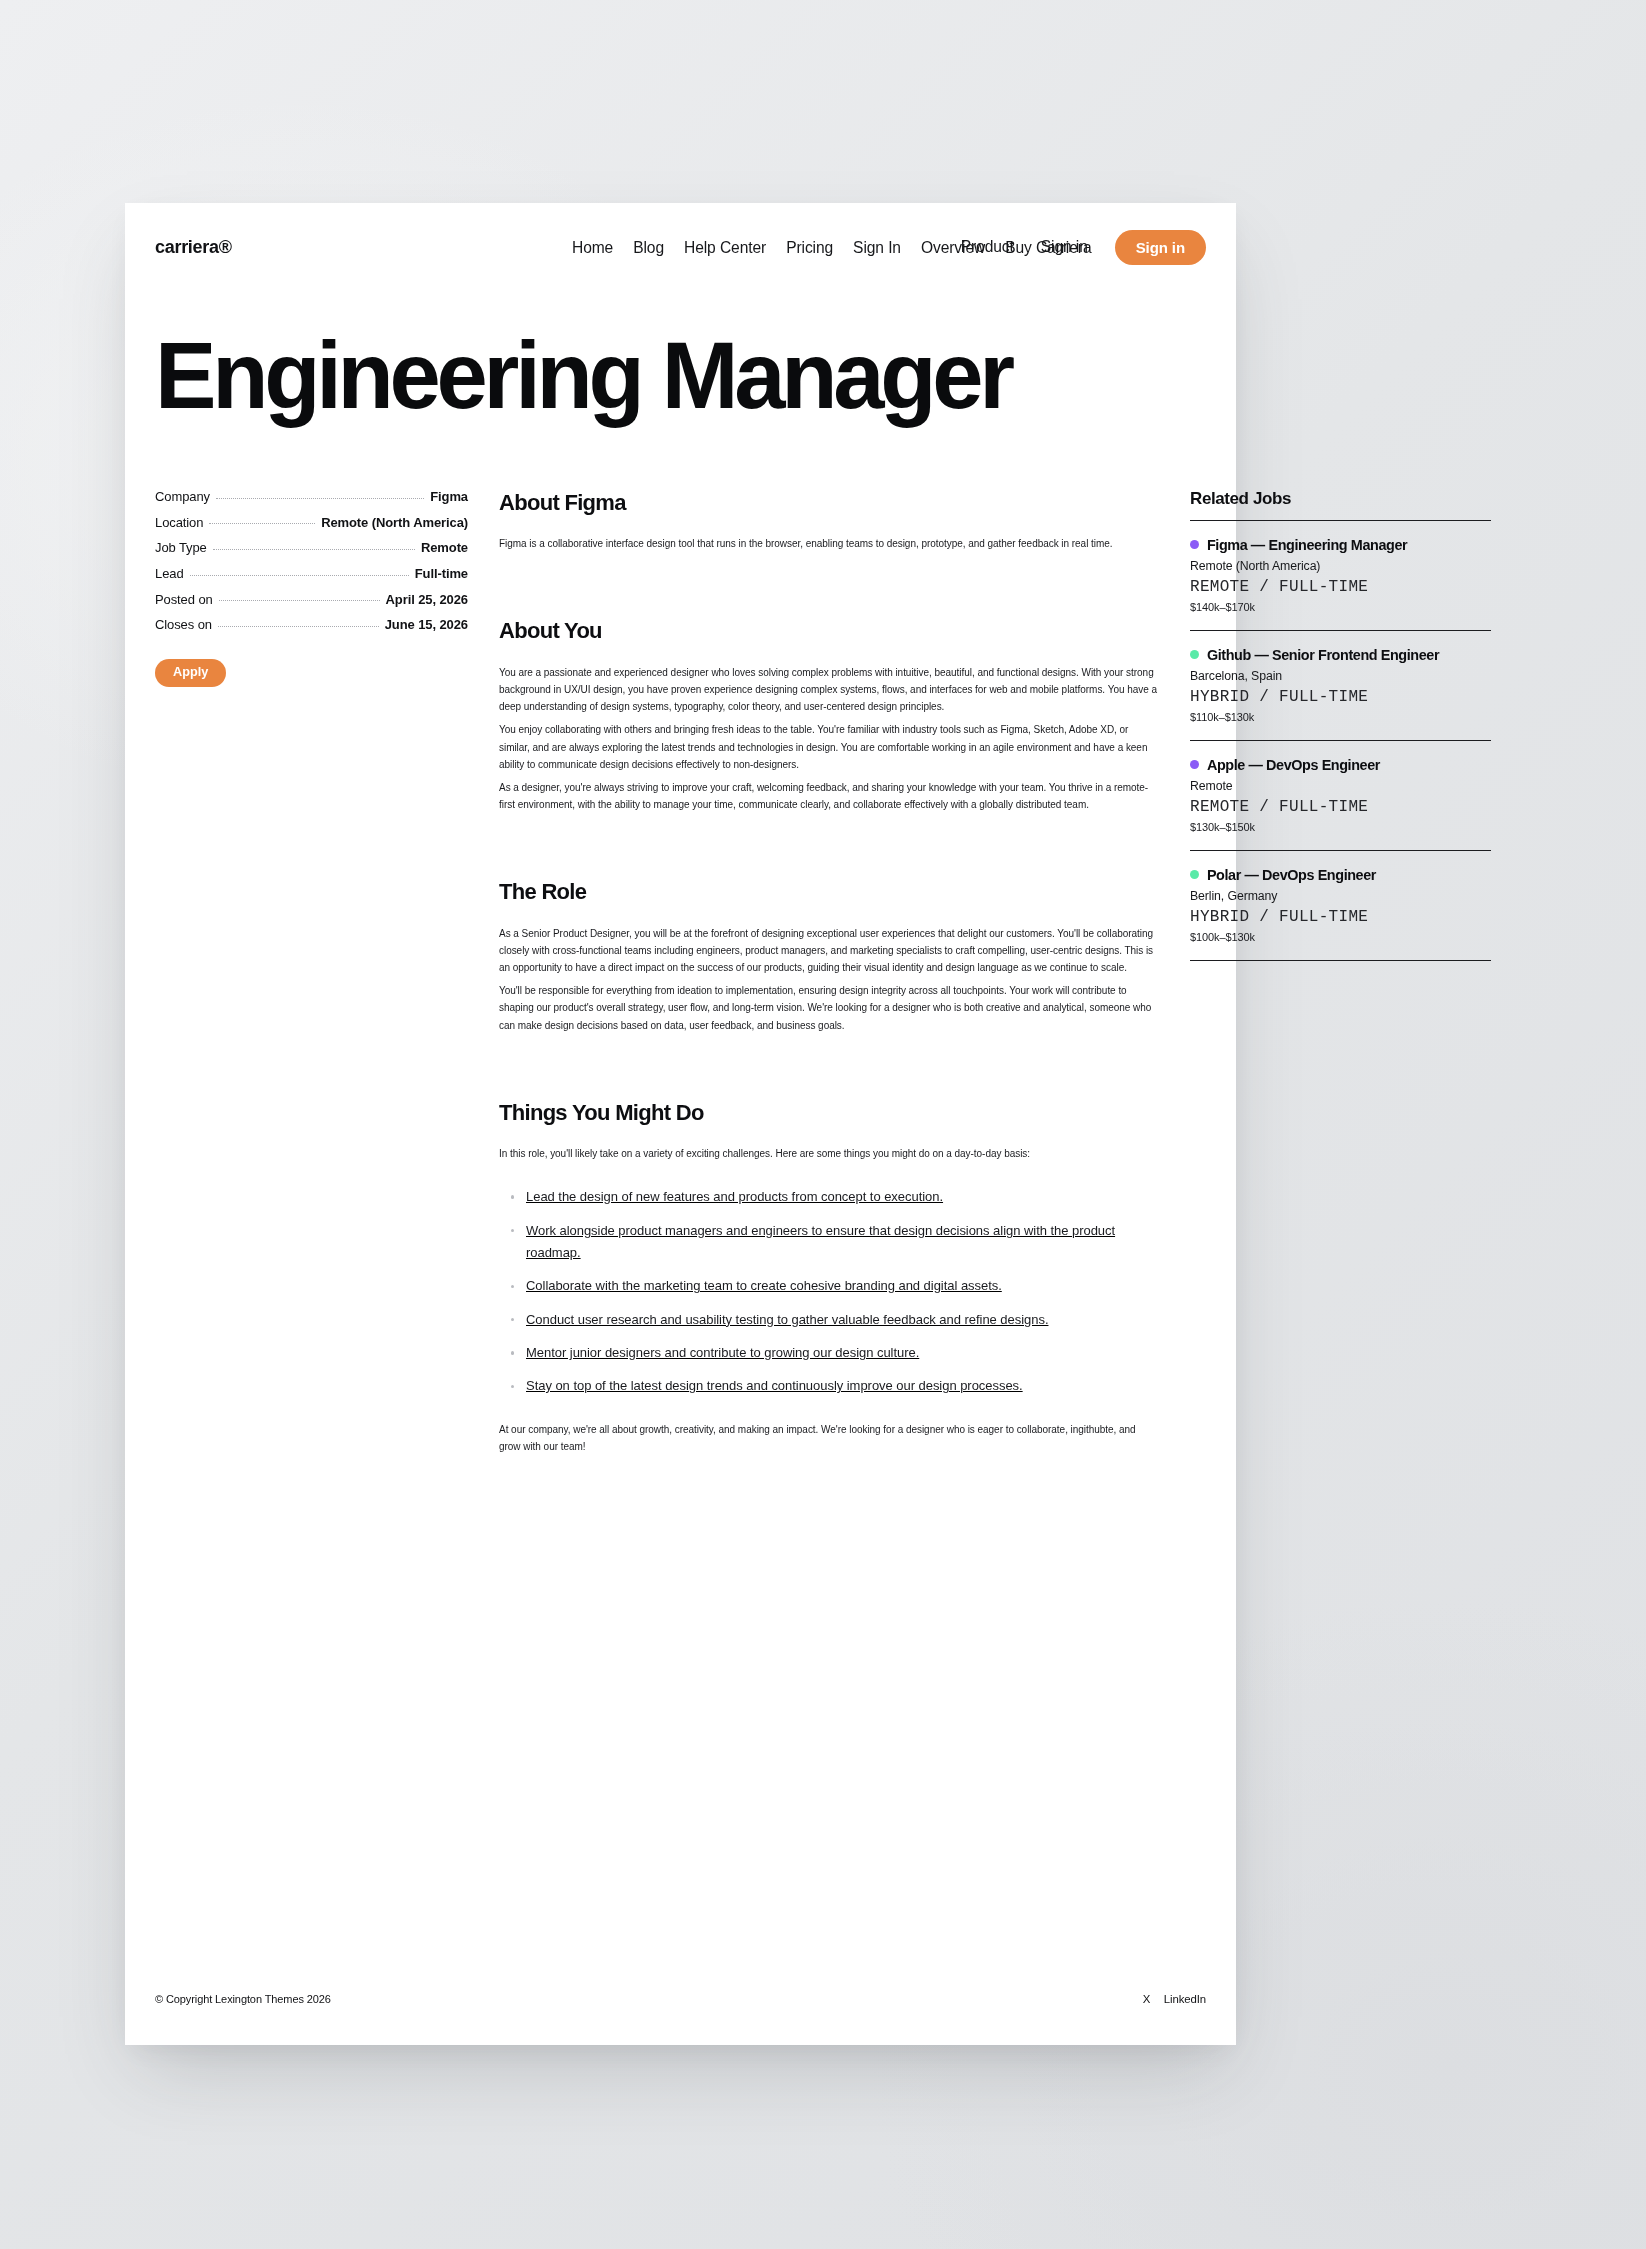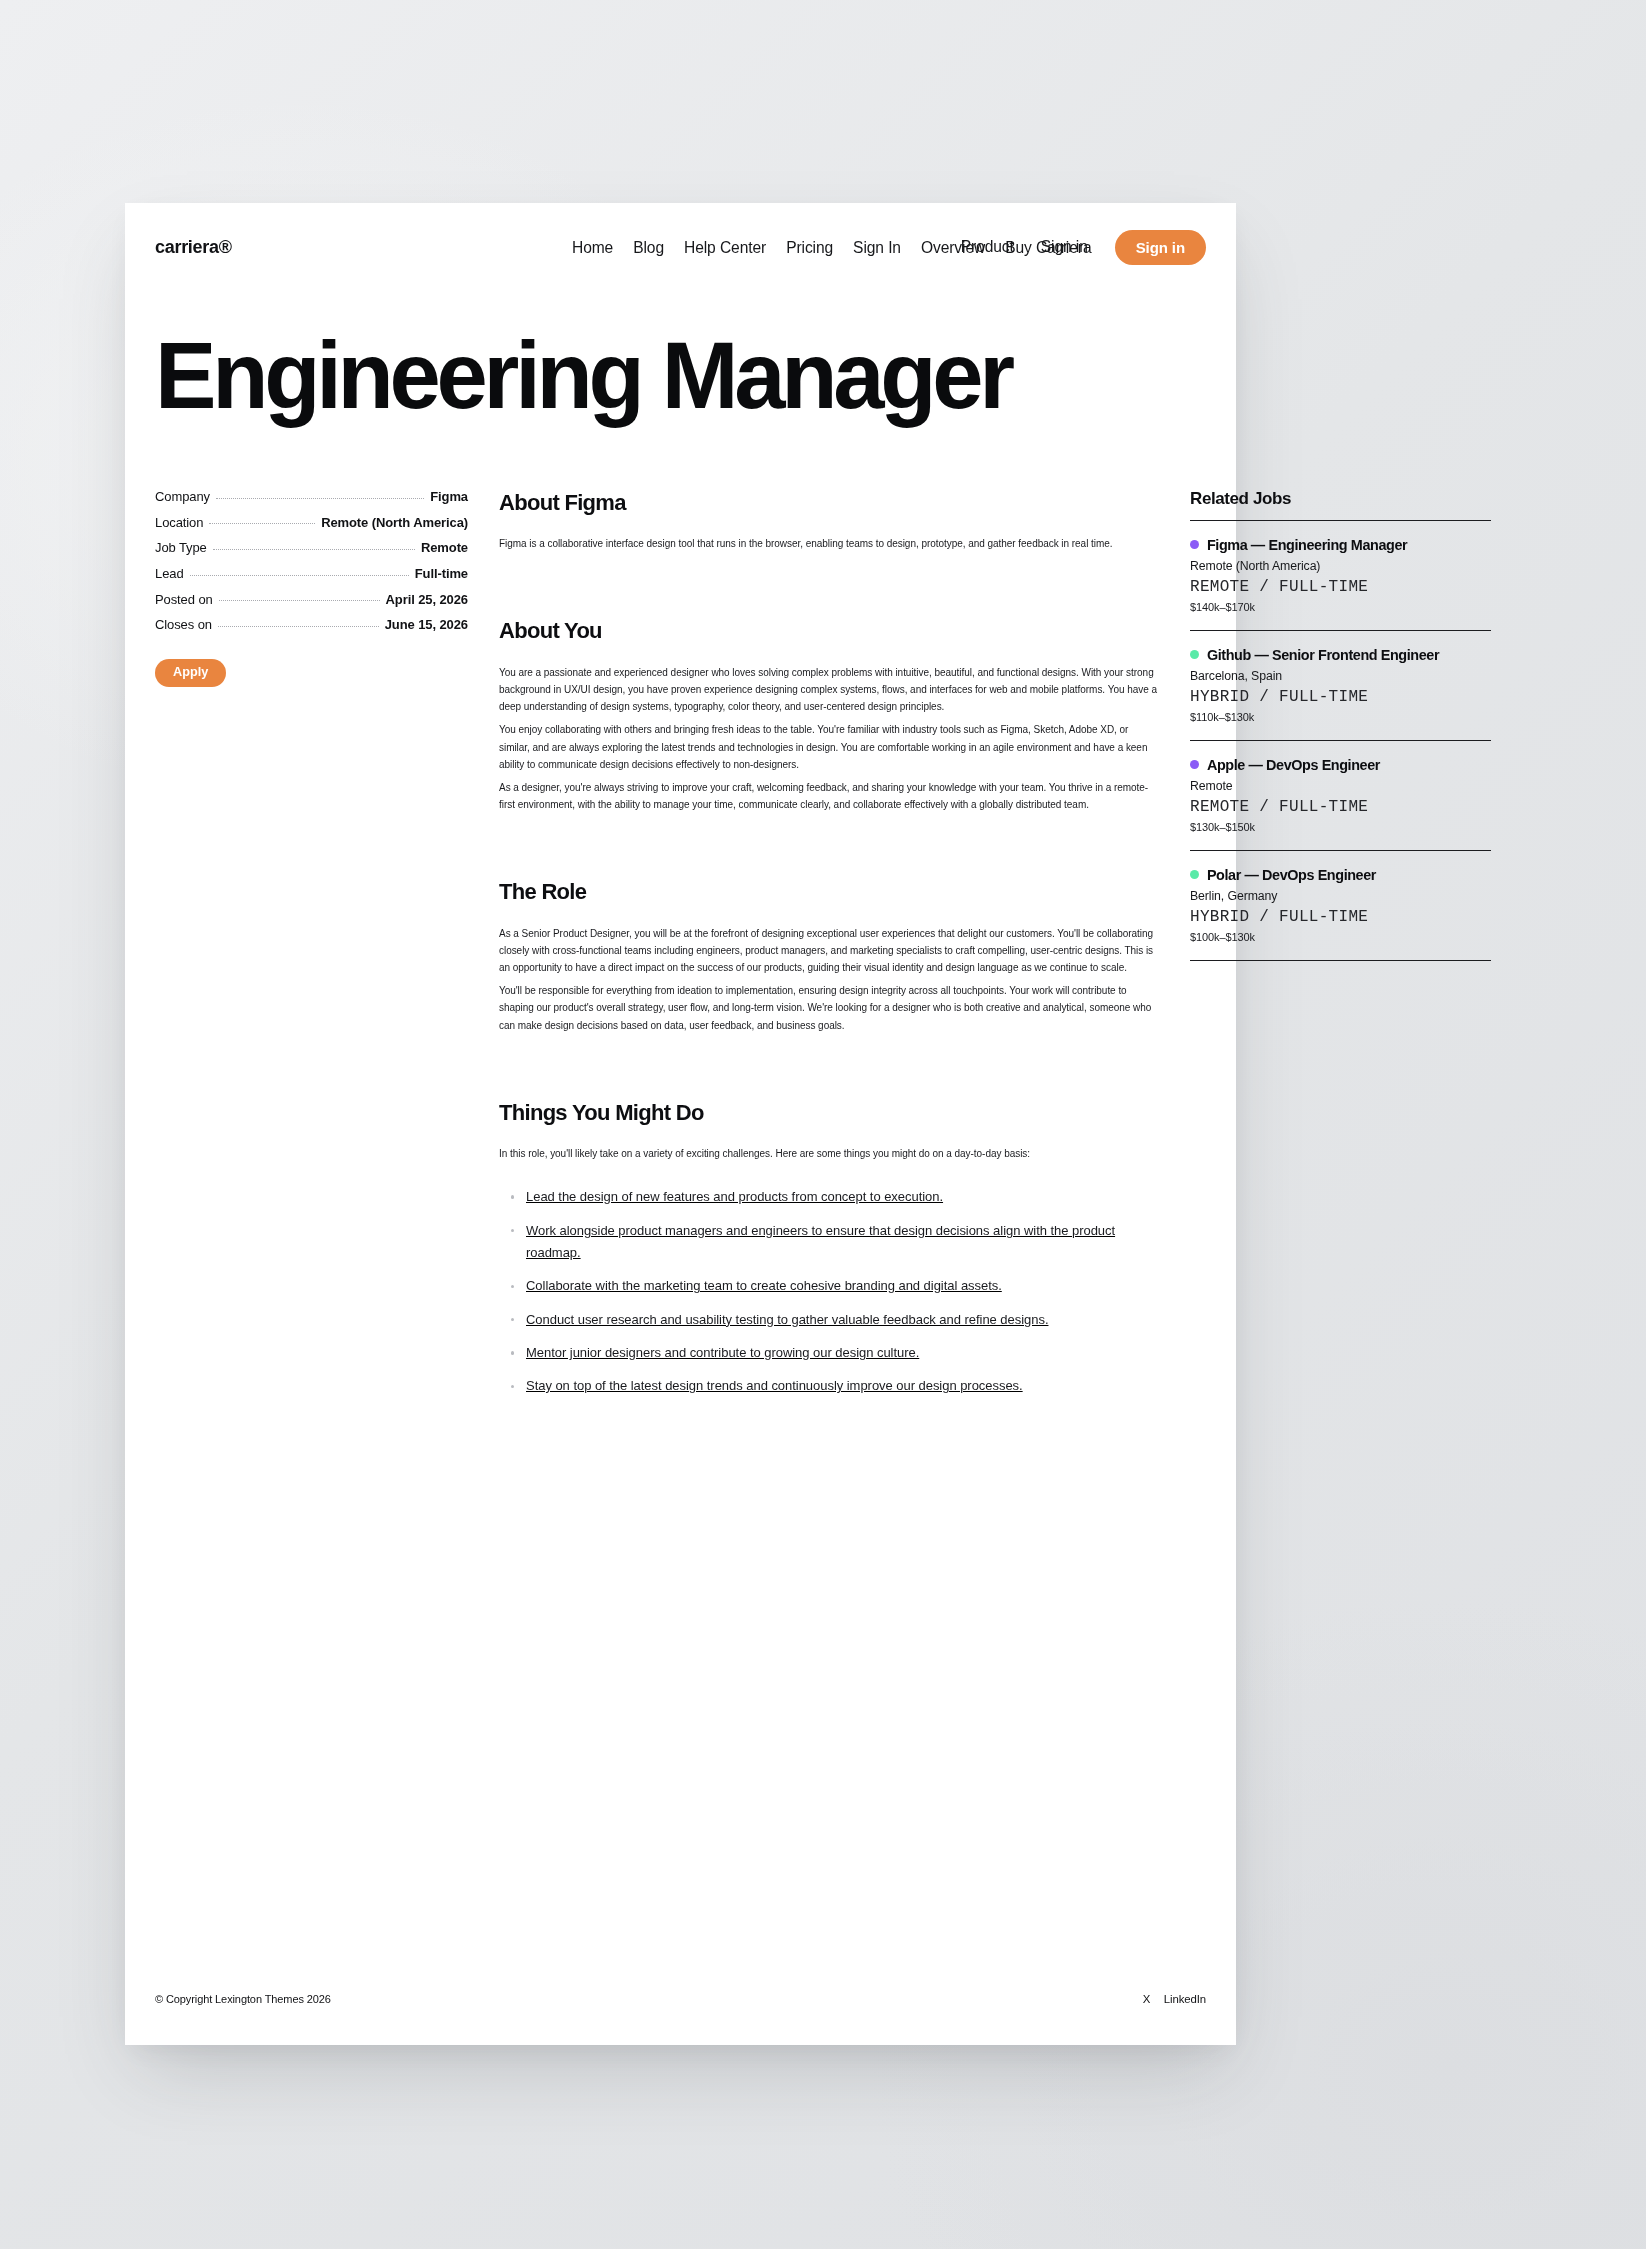--- a/index.html
+++ b/index.html
@@ -375,20 +375,21 @@
 
       <ul class="bullets">
         <li>Lead the design of new features and products from concept to execution.</li>
         <li>Work alongside product managers and engineers to ensure that design decisions align with the product roadmap.</li>
         <li>Collaborate with the marketing team to create cohesive branding and digital assets.</li>
         <li>Conduct user research and usability testing to gather valuable feedback and refine designs.</li>
         <li>Mentor junior designers and contribute to growing our design culture.</li>
         <li>Stay on top of the latest design trends and continuously improve our design processes.</li>
       </ul>
 
+      <p class="para outro">At our company, we're all about growth, creativity, and making an impact. We're looking for a designer who is eager to collaborate, ingithubte, and grow with our team!</p>
     </main>
 
     <aside class="col-right">
       <h3 class="rj-title">Related Jobs</h3>
 
       <div class="rj-item">
         <div class="rj-head">
           <span class="rj-dot" style="background: rgb(139, 92, 246);"></span>
           <span class="rj-name">Figma — Engineering Manager</span>
         </div>

